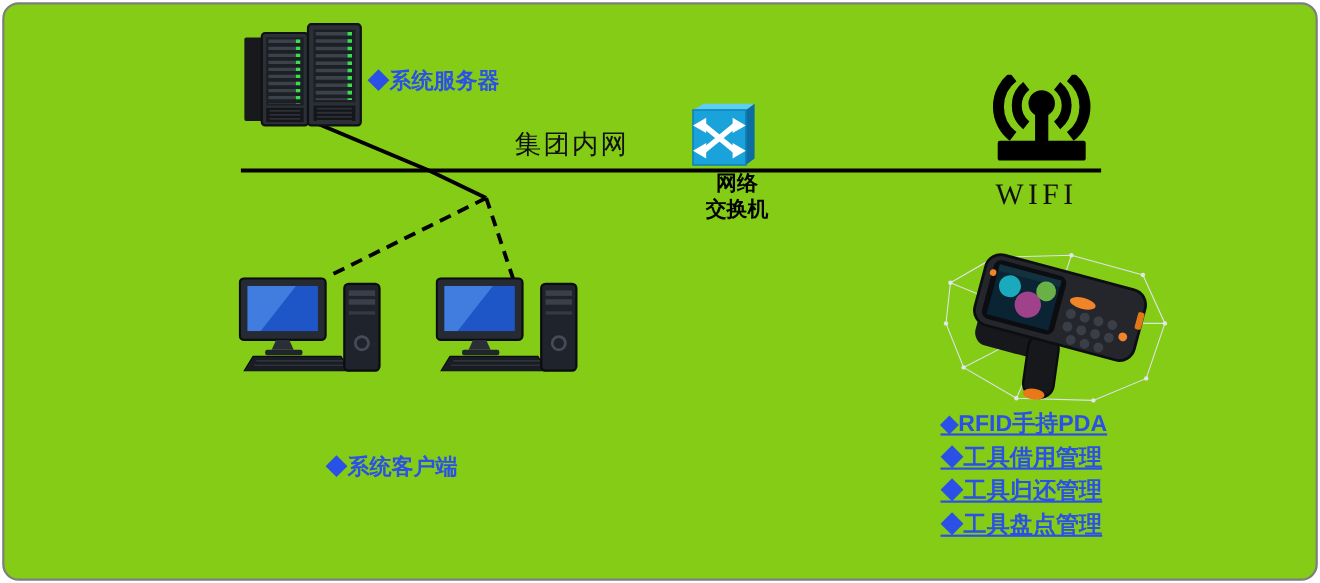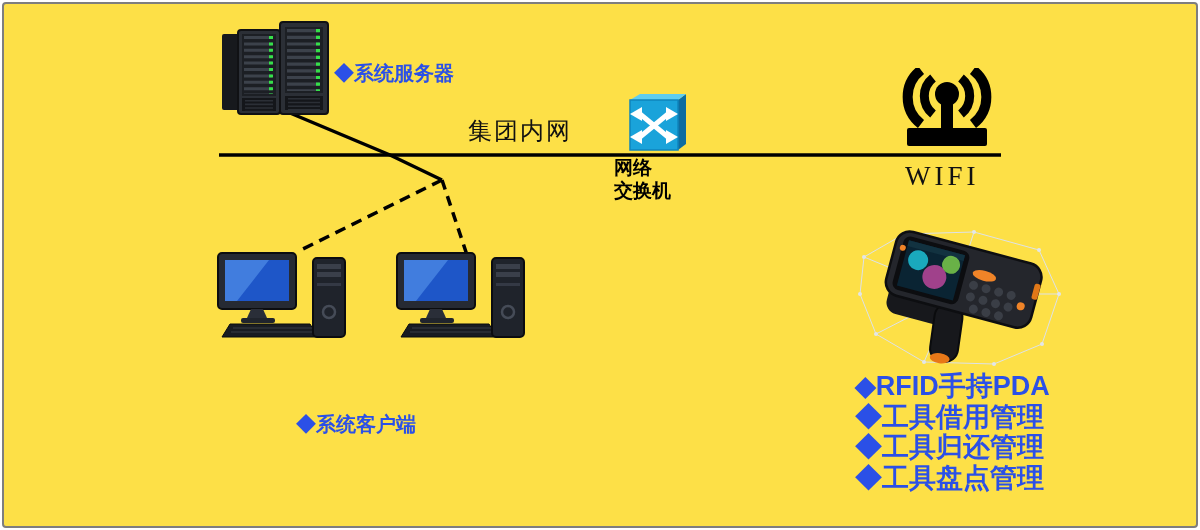--- a/index.html
+++ b/index.html
@@ -1,28 +1,28 @@
 <!DOCTYPE html>
 <html><head>
 <meta charset="utf-8">
 <style>
   html,body{margin:0;padding:0;background:#fff;}
   body{width:1200px;height:530px;position:relative;overflow:hidden;
        font-family:"Liberation Sans",sans-serif;}
-  .canvas{position:absolute;inset:2px;border:2px solid #7e7e7e;border-radius:4px;background:#fde047;}
+  .canvas{position:absolute;inset:2px;border:2px solid #7e7e7e;border-radius:15px;background:#84cc16;}
   .abs{position:absolute;}
   .blue-label{color:#2b50e7;font-weight:bold;font-family:"Liberation Sans",sans-serif;white-space:nowrap;}
   .serif-label{color:#111;font-family:"Liberation Serif","DejaVu Serif",serif;white-space:nowrap;}
   .server-label{left:330px;top:56px;font-size:20px;}
   .client-label{left:292px;top:379px;font-size:20px;margin-top:28px;}
   .intranet-label{left:464px;top:111px;font-size:24px;letter-spacing:2px;}
   .wifi-label{left:901px;top:157px;font-size:27px;letter-spacing:4px;text-align:right;}
-  .switch-label{left:610px;top:152px;width:112px;text-align:left;color:#000;
+  .switch-label{left:610px;top:152px;width:112px;text-align:center;color:#000;
                 font-weight:bold;font-size:19px;line-height:23px;}
-  .pda-list{left:851px;top:367px;font-size:27px;line-height:30.5px;}
+  .pda-list{left:851px;top:367px;font-size:21px;line-height:30.5px;text-decoration:underline;}
   .lines-svg{left:0;top:0;}
   .server-svg{left:218px;top:16px;}
   .switch-svg{left:622px;top:90px;}
   .wifi-svg{left:893px;top:64px;}
   .pc1-svg{left:213px;top:248px;}
   .pc2-svg{left:392px;top:248px;}
   .pda-svg{left:840px;top:218px;}
 </style>
 </head>
 <body>

